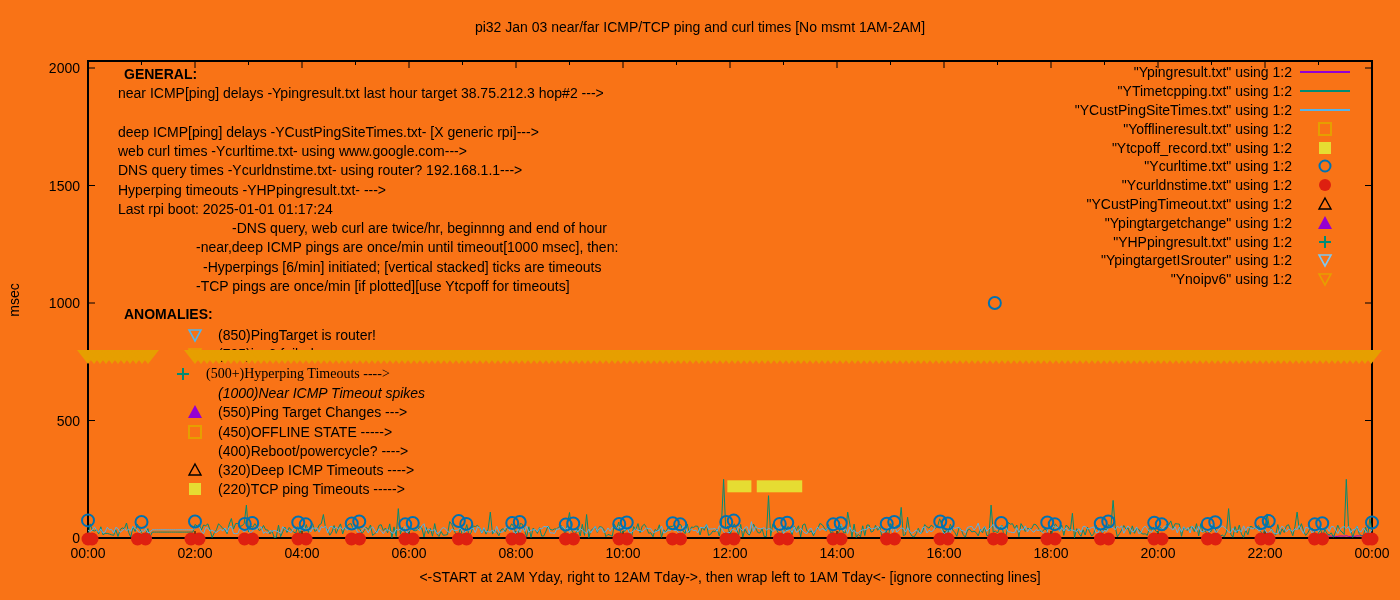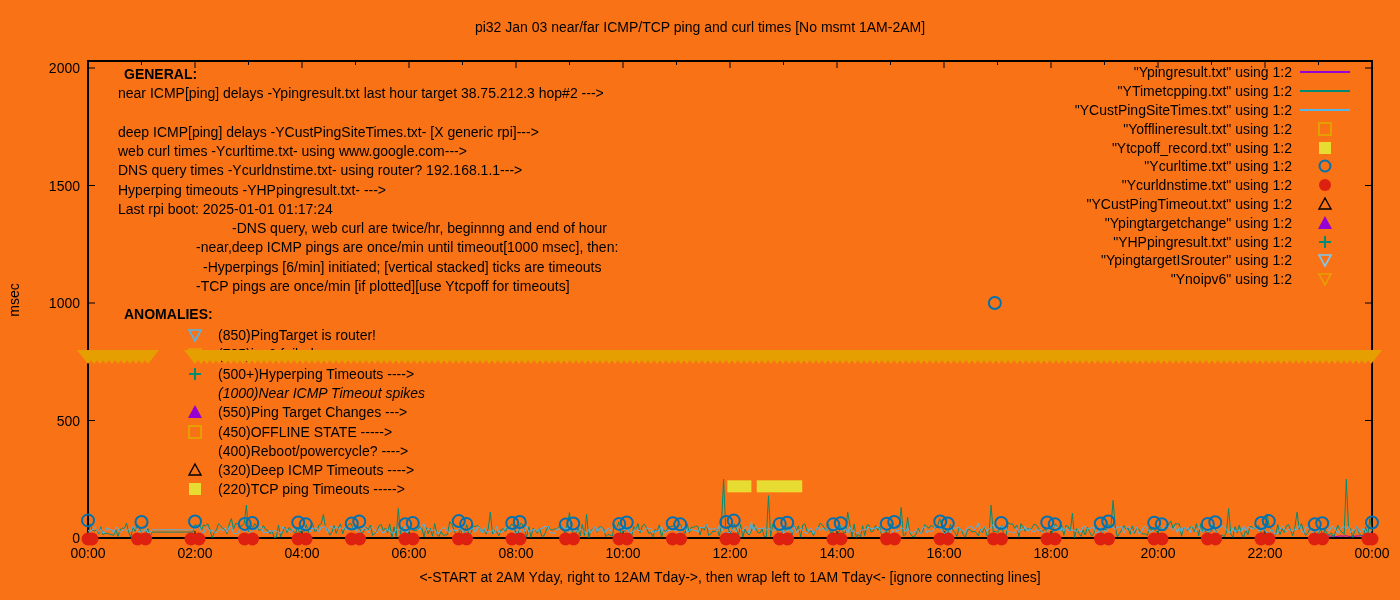--- a/index.html
+++ b/index.html
@@ -43,21 +43,21 @@
             <polygon points="2,3 14,3 8,14" fill="none" stroke="#56B4E9" stroke-width="1.6"></polygon>
           </svg></div>
         <div>(850)PingTarget is router!</div>
       </div>
       <div class="arow" style="left: 187px; top: 346.3px;">
         <div class="aicon"><svg width="16" height="16">
             <polygon points="2,3 14,3 8,14" fill="none" stroke="#E69F00" stroke-width="1.6"></polygon>
           </svg></div>
         <div>(785)ipv6 failed -&gt;</div>
       </div>
-      <div class="arow" style="left: 187px; top: 365.6px;">
+      <div class="arow" style="left: 175px; top: 365.6px; font-family: Liberation Serif, serif;">
         <div class="aicon"><svg width="16" height="16">
             <line x1="2" y1="8" x2="14" y2="8" stroke="#008C74" stroke-width="2"></line>
             <line x1="8" y1="2" x2="8" y2="14" stroke="#008C74" stroke-width="2"></line>
           </svg></div>
         <div>(500+)Hyperping Timeouts ----&gt;</div>
       </div>
       <div class="arow" style="left: 187px; top: 384.9px; font-style: italic;">
         <div class="aicon"></div>
         <div>(1000)Near ICMP Timeout spikes</div>
       </div>

